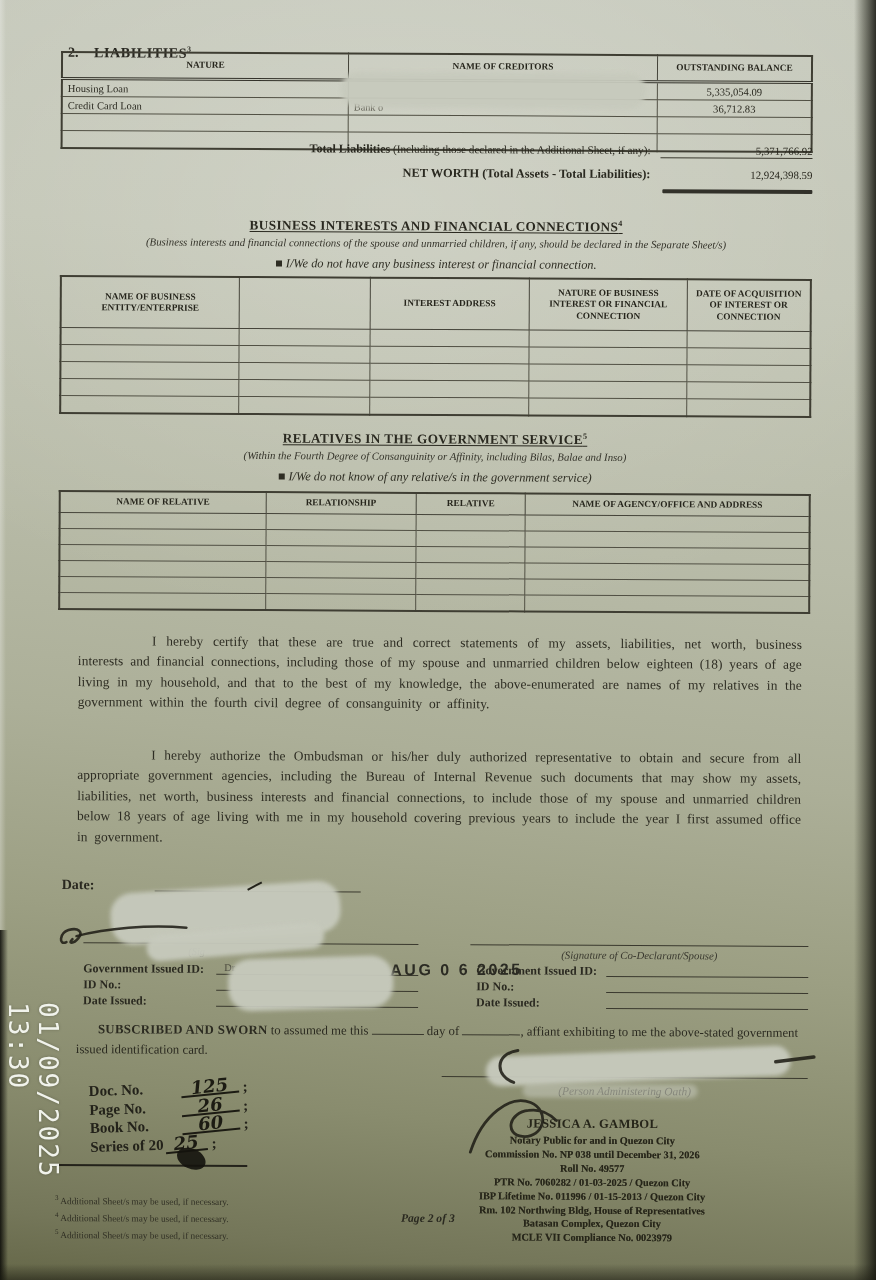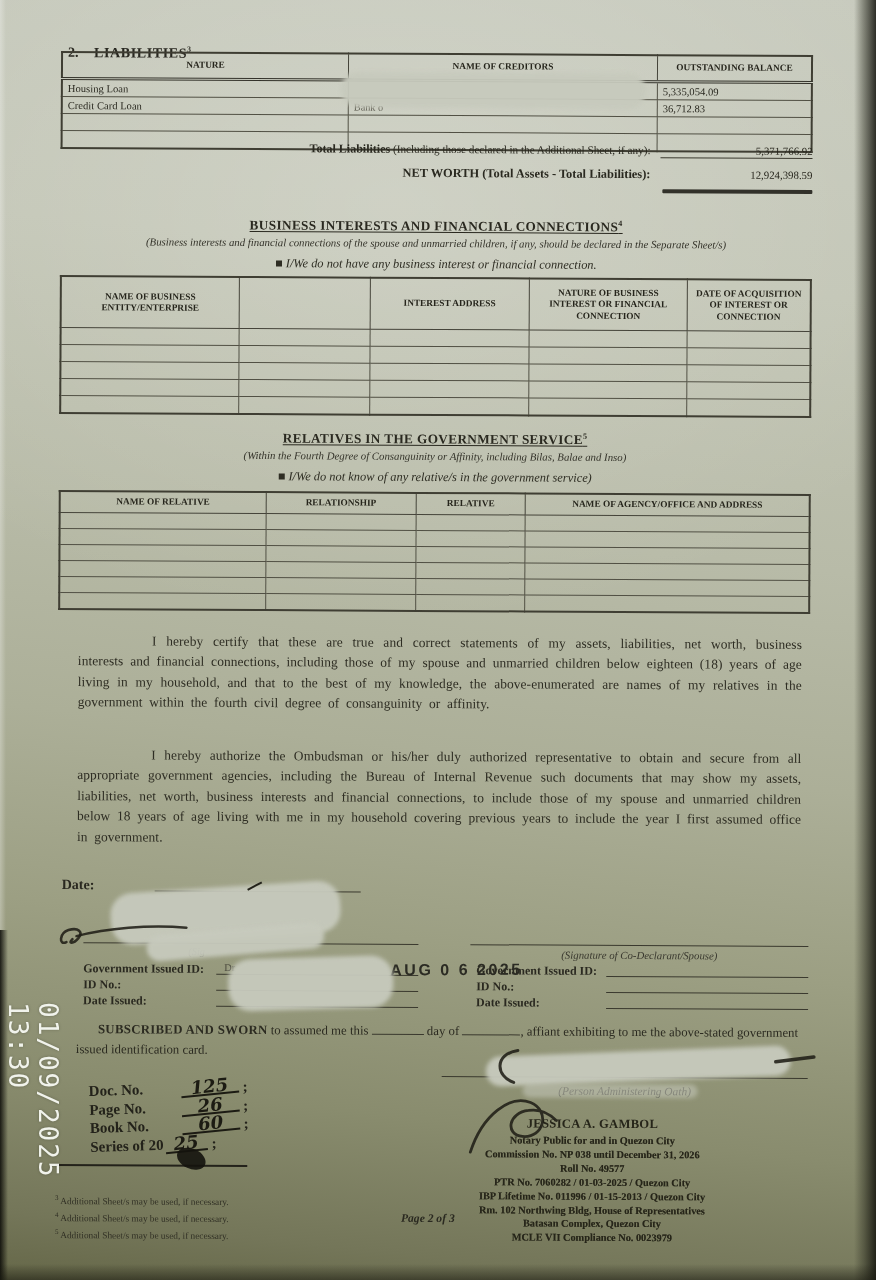--- a/index.html
+++ b/index.html
@@ -32,21 +32,21 @@
   
   table{border-collapse:collapse;table-layout:fixed;width:100%;}
   .ftable{border:2px solid #3f3e33;}
   .ftable th{font-size:9.3px;font-weight:bold;text-align:center;vertical-align:middle;
     line-height:11.5px;padding:2px 5px;border:1.4px solid #45443a;color:#26251c;}
   .ftable td{border:1.3px solid #515044;height:16px;font-size:10.6px;padding:0 5px;color:#2a2920;}
   .liab th{border-bottom:3px double #33322a;height:20px;}
   .biz th{height:46px;}
   .rel th{height:16px;}
   .rel td{height:15px;}
-  .num{text-align:left;}
+  .num{text-align:center;}
   
   .trow{position:absolute;left:58px;width:752px;display:flex;align-items:baseline;}
   .tlabel{flex:1;text-align:right;padding-right:10px;font-size:11.2px;color:#2a2920;}
   .tvalue{width:152px;text-align:right;font-size:10.8px;color:#26251c;padding-bottom:1px;}
   .uline{border-bottom:1.7px solid #3a392e;}
   .thick-rule{position:absolute;left:660px;top:188px;width:150px;height:3.5px;background:#32312a;border-radius:1px;}
   
   .para{position:absolute;left:78px;width:724px;text-align:justify;text-indent:74px;
     font-size:13.4px;line-height:20.4px;color:#2e2d23;word-spacing:3.2px;letter-spacing:.1px;}
   

